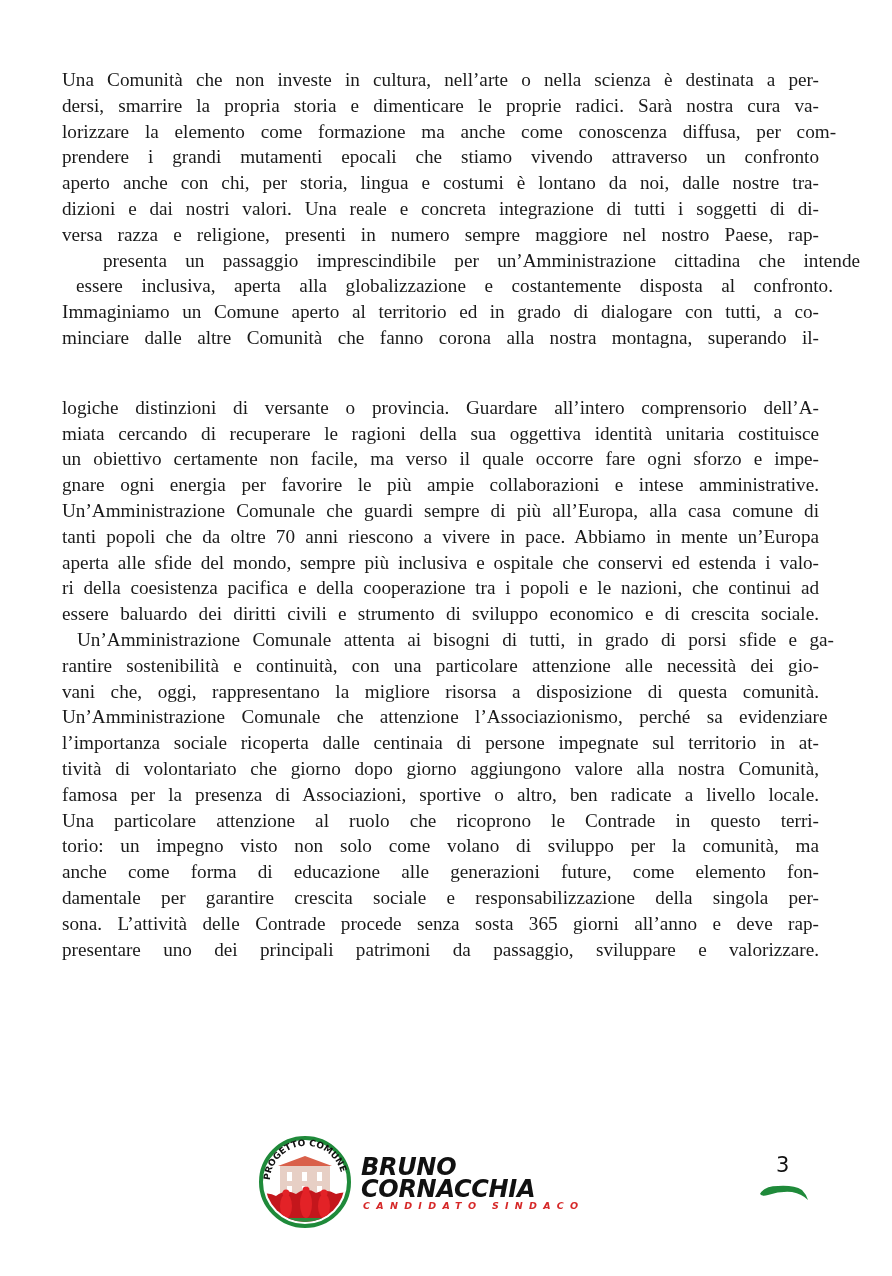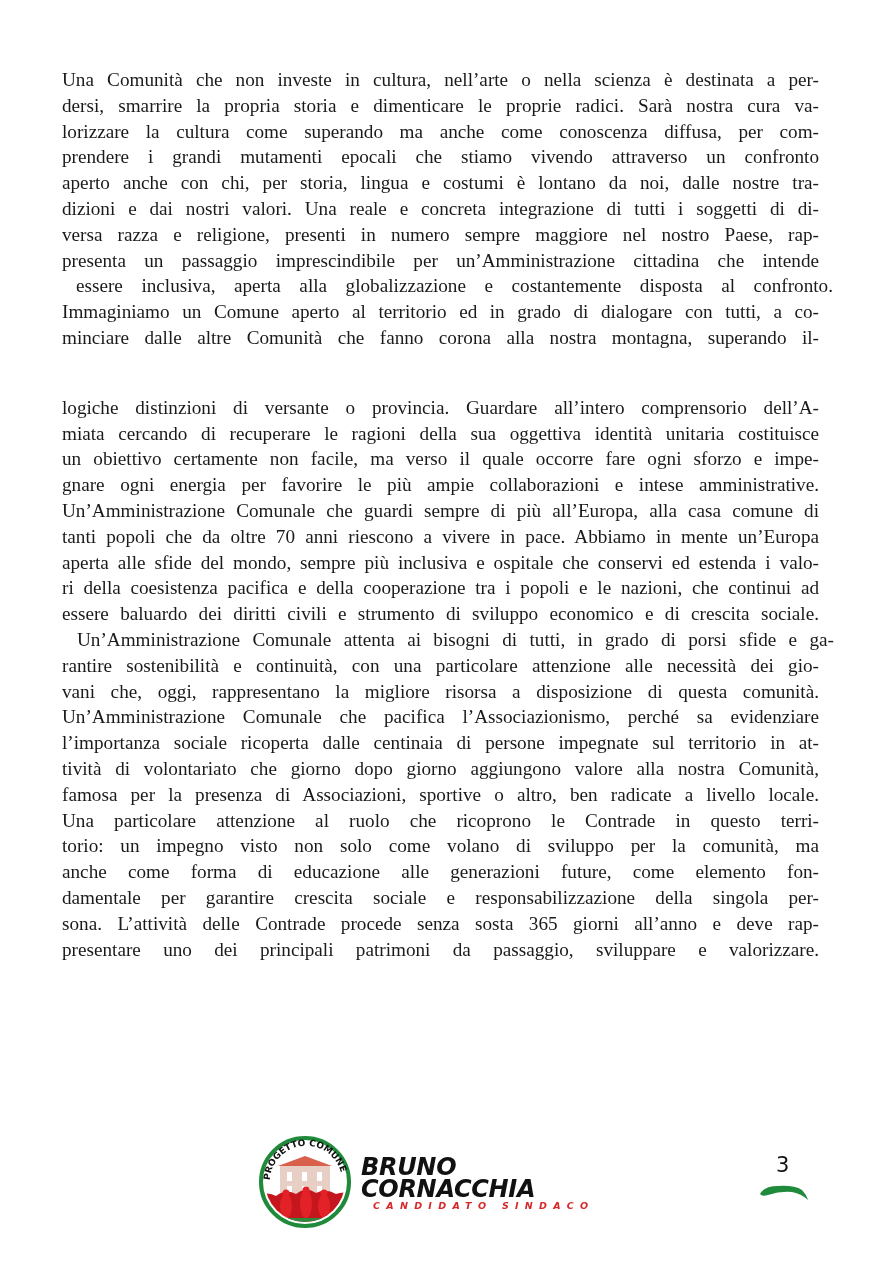--- a/index.html
+++ b/index.html
@@ -55,21 +55,21 @@
     }
     .candidate-role {
       font-family: "DejaVu Sans", sans-serif;
       font-weight: bold;
       font-style: italic;
       font-size: 9.5px;
       letter-spacing: 6.3px;
       color: #d62828;
       line-height: 11px;
       display: block;
-      margin-left: 12px;
+      margin-left: 2px;
     }
     .page-number {
       position: absolute;
       left: 776px;
       top: 1153px;
       font-family: "DejaVu Sans", sans-serif;
       font-size: 21px;
       color: #111111;
     }
     .page-swoosh {
@@ -79,42 +79,42 @@
       width: 52px;
       height: 22px;
     }
   </style>
 </head>
 <body>
 
 <div class="page-body" id="body-text">
     <span class="line" style="display: block; width: auto; word-spacing: 8.31808px;">Una Comunità che non investe in cultura, nell’arte o nella scienza è destinata a per-</span>
     <span class="line" style="display: block; width: auto; word-spacing: 9.34014px;">dersi, smarrire la propria storia e dimenticare le proprie radici. Sarà nostra cura va-</span>
-    <span class="line" style="display: block; width: auto; word-spacing: 11.0256px;">lorizzare la cultura come superando ma anche come conoscenza diffusa, per com-</span>
+    <span class="line" style="display: block; width: auto; word-spacing: 11.0256px;">lorizzare la elemento come formazione ma anche come conoscenza diffusa, per com-</span>
     <span class="line" style="display: block; width: auto; word-spacing: 14.1078px;">prendere i grandi mutamenti epocali che stiamo vivendo attraverso un confronto</span>
     <span class="line" style="display: block; width: auto; word-spacing: 8.19792px;">aperto anche con chi, per storia, lingua e costumi è lontano da noi, dalle nostre tra-</span>
     <span class="line" style="display: block; width: auto; word-spacing: 8.05417px;">dizioni e dai nostri valori. Una reale e concreta integrazione di tutti i soggetti di di-</span>
     <span class="line" style="display: block; width: auto; word-spacing: 10.3385px;">versa razza e religione, presenti in numero sempre maggiore nel nostro Paese, rap-</span>
-    <span class="line" style="display: block; width: auto; word-spacing: 13.502px;">presenta un passaggio imprescindibile per un’Amministrazione cittadina che intende</span>
+    <span class="line" style="display: block; width: auto; word-spacing: 13.502px; margin-left: 41px;">presenta un passaggio imprescindibile per un’Amministrazione cittadina che intende</span>
     <span class="line" style="display: block; width: auto; word-spacing: 13.7257px; margin-left: 14px;">essere inclusiva, aperta alla globalizzazione e costantemente disposta al confronto.</span>
     <span class="line" style="display: block; width: auto; word-spacing: 7.75335px;">Immaginiamo un Comune aperto al territorio ed in grado di dialogare con tutti, a co-</span>
     <span class="line" style="display: block; width: auto; word-spacing: 10.598px;">minciare dalle altre Comunità che fanno corona alla nostra montagna, superando il-</span>
     <span class="line" style="display: block; width: auto; word-spacing: 12.0035px; margin-top: 44px;">logiche distinzioni di versante o provincia. Guardare all’intero comprensorio dell’A-</span>
     <span class="line" style="display: block; width: auto; word-spacing: 8.80966px;">miata cercando di recuperare le ragioni della sua oggettiva identità unitaria costituisce</span>
     <span class="line" style="display: block; width: auto; word-spacing: 7.30246px;">un obiettivo certamente non facile, ma verso il quale occorre fare ogni sforzo e impe-</span>
     <span class="line" style="display: block; width: auto; word-spacing: 10.7287px;">gnare ogni energia per favorire le più ampie collaborazioni e intese amministrative.</span>
     <span class="line" style="display: block; width: auto; word-spacing: 6.33239px;">Un’Amministrazione Comunale che guardi sempre di più all’Europa, alla casa comune di</span>
     <span class="line" style="display: block; width: auto; word-spacing: 5.35417px;">tanti popoli che da oltre 70 anni riescono a vivere in pace. Abbiamo in mente un’Europa</span>
     <span class="line" style="display: block; width: auto; word-spacing: 4.14792px;">aperta alle sfide del mondo, sempre più inclusiva e ospitale che conservi ed estenda i valo-</span>
     <span class="line" style="display: block; width: auto; word-spacing: 4.93438px;">ri della coesistenza pacifica e della cooperazione tra i popoli e le nazioni, che continui ad</span>
     <span class="line" style="display: block; width: auto; word-spacing: 6.50481px;">essere baluardo dei diritti civili e strumento di sviluppo economico e di crescita sociale.</span>
     <span class="line" style="display: block; width: auto; word-spacing: 7.56611px; margin-left: 15px;">Un’Amministrazione Comunale attenta ai bisogni di tutti, in grado di porsi sfide e ga-</span>
     <span class="line" style="display: block; width: auto; word-spacing: 9.4375px;">rantire sostenibilità e continuità, con una particolare attenzione alle necessità dei gio-</span>
     <span class="line" style="display: block; width: auto; word-spacing: 10.7869px;">vani che, oggi, rappresentano la migliore risorsa a disposizione di questa comunità.</span>
-    <span class="line" style="display: block; width: auto; word-spacing: 11.6317px;">Un’Amministrazione Comunale che pacifica l’Associazionismo, perché sa evidenziare</span>
+    <span class="line" style="display: block; width: auto; word-spacing: 11.6317px;">Un’Amministrazione Comunale che attenzione l’Associazionismo, perché sa evidenziare</span>
     <span class="line" style="display: block; width: auto; word-spacing: 8.90483px;">l’importanza sociale ricoperta dalle centinaia di persone impegnate sul territorio in at-</span>
     <span class="line" style="display: block; width: auto; word-spacing: 8.94176px;">tività di volontariato che giorno dopo giorno aggiungono valore alla nostra Comunità,</span>
     <span class="line" style="display: block; width: auto; word-spacing: 8.3125px;">famosa per la presenza di Associazioni, sportive o altro, ben radicate a livello locale.</span>
     <span class="line" style="display: block; width: auto; word-spacing: 15.2983px;">Una particolare attenzione al ruolo che ricoprono le Contrade in questo terri-</span>
     <span class="line" style="display: block; width: auto; word-spacing: 11.9892px;">torio: un impegno visto non solo come volano di sviluppo per la comunità, ma</span>
     <span class="line" style="display: block; width: auto; word-spacing: 16.4078px;">anche come forma di educazione alle generazioni future, come elemento fon-</span>
     <span class="line" style="display: block; width: auto; word-spacing: 15.4323px;">damentale per garantire crescita sociale e responsabilizzazione della singola per-</span>
     <span class="line" style="display: block; width: auto; word-spacing: 10.6172px;">sona. L’attività delle Contrade procede senza sosta 365 giorni all’anno e deve rap-</span>
     <span class="line" style="display: block; width: auto; word-spacing: 16.8056px;">presentare uno dei principali patrimoni da passaggio, sviluppare e valorizzare.</span>
   </div>

